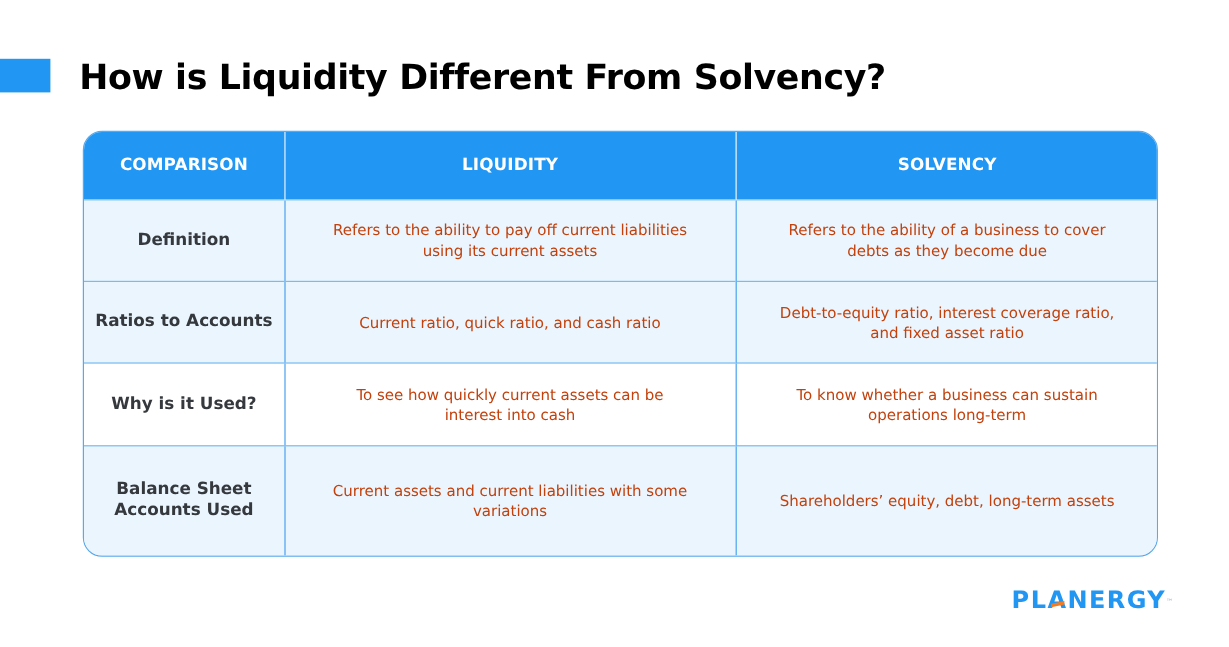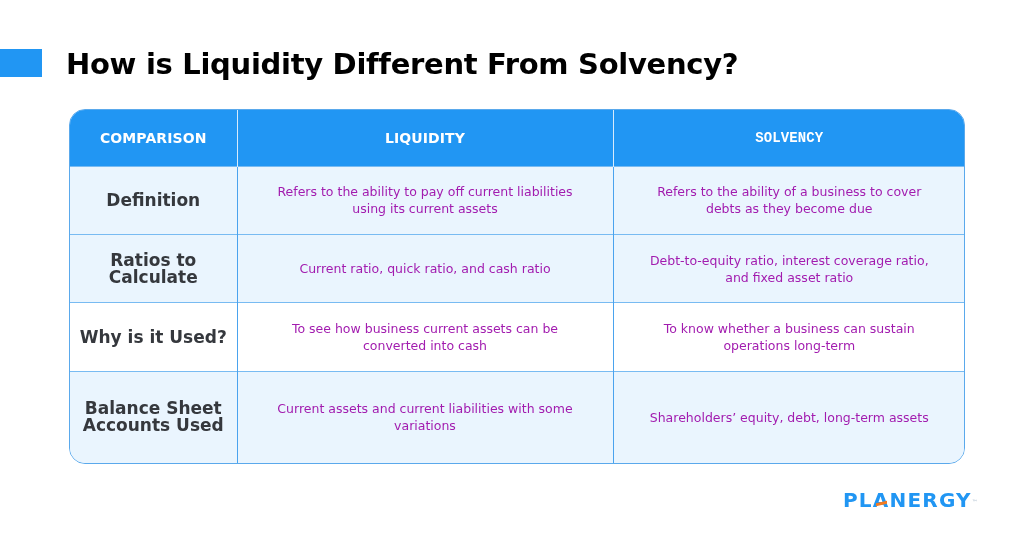--- a/index.html
+++ b/index.html
@@ -25,29 +25,29 @@
   table { border-collapse: collapse; width: 100%; height: 100%; table-layout: fixed; }
   col.c1 { width: 167px; }
   col.c2 { width: 376px; }
   col.c3 { width: 352px; }
 
   thead th {
     background: #2196f3; color: #ffffff; height: 56px;
     font-size: 14px; font-weight: 700; text-align: center; vertical-align: middle;
     border-right: 1px solid #d7ebfc; letter-spacing: 0.1px;
   }
-  thead th:last-child { border-right: none; font-family: Liberation Mono, monospace; }
+  thead th:last-child { border-right: none; }
 
   tbody td {
     text-align: center; vertical-align: middle; font-size: 12.5px; line-height: 17px;
-    color: #a21caf; border-right: 1px solid #4aa3ee; border-top: 1px solid #78bbf2;
+    color: #c2410c; border-right: 1px solid #4aa3ee; border-top: 1px solid #78bbf2;
     padding: 0 34px;
   }
   tbody td:last-child { border-right: none; text-align: center; }
-  tbody td.label { font-weight: 600; color: #35383d; padding: 0 8px; font-size: 17px; }
+  tbody td.label { font-weight: 600; color: #35383d; padding: 0 8px; font-size: 14px; }
   tbody tr { height: 56px; }
   tbody tr.last { height: 75px; }
   tbody tr.alt td { background: #eaf5fe; }
   tbody tr.plain td { background: #ffffff; }
 
   .logo {
     position: absolute; left: 843px; top: 488px; font-size: 20px; font-weight: 700;
     color: #2196f3; letter-spacing: 1.2px; white-space: nowrap; line-height: 24px;
   }
   .logo .a-mark { position: relative; display: inline-block; }
@@ -77,27 +77,27 @@
         <th>SOLVENCY</th>
       </tr>
     </thead>
     <tbody>
       <tr class="alt">
         <td class="label">Definition</td>
         <td>Refers to the ability to pay off current liabilities using its current assets</td>
         <td>Refers to the ability of a business to cover debts as they become due</td>
       </tr>
       <tr class="alt">
-        <td class="label">Ratios to Calculate</td>
+        <td class="label">Ratios to Accounts</td>
         <td>Current ratio, quick ratio, and cash ratio</td>
         <td>Debt-to-equity ratio, interest coverage ratio, and fixed asset ratio</td>
       </tr>
       <tr class="plain">
         <td class="label">Why is it Used?</td>
-        <td>To see how business current assets can be converted into cash</td>
+        <td>To see how quickly current assets can be interest into cash</td>
         <td>To know whether a business can sustain operations long-term</td>
       </tr>
       <tr class="alt last">
         <td class="label">Balance Sheet Accounts Used</td>
         <td>Current assets and current liabilities with some variations</td>
         <td>Shareholders’ equity, debt, long-term assets</td>
       </tr>
     </tbody>
   </table>
 </div>

